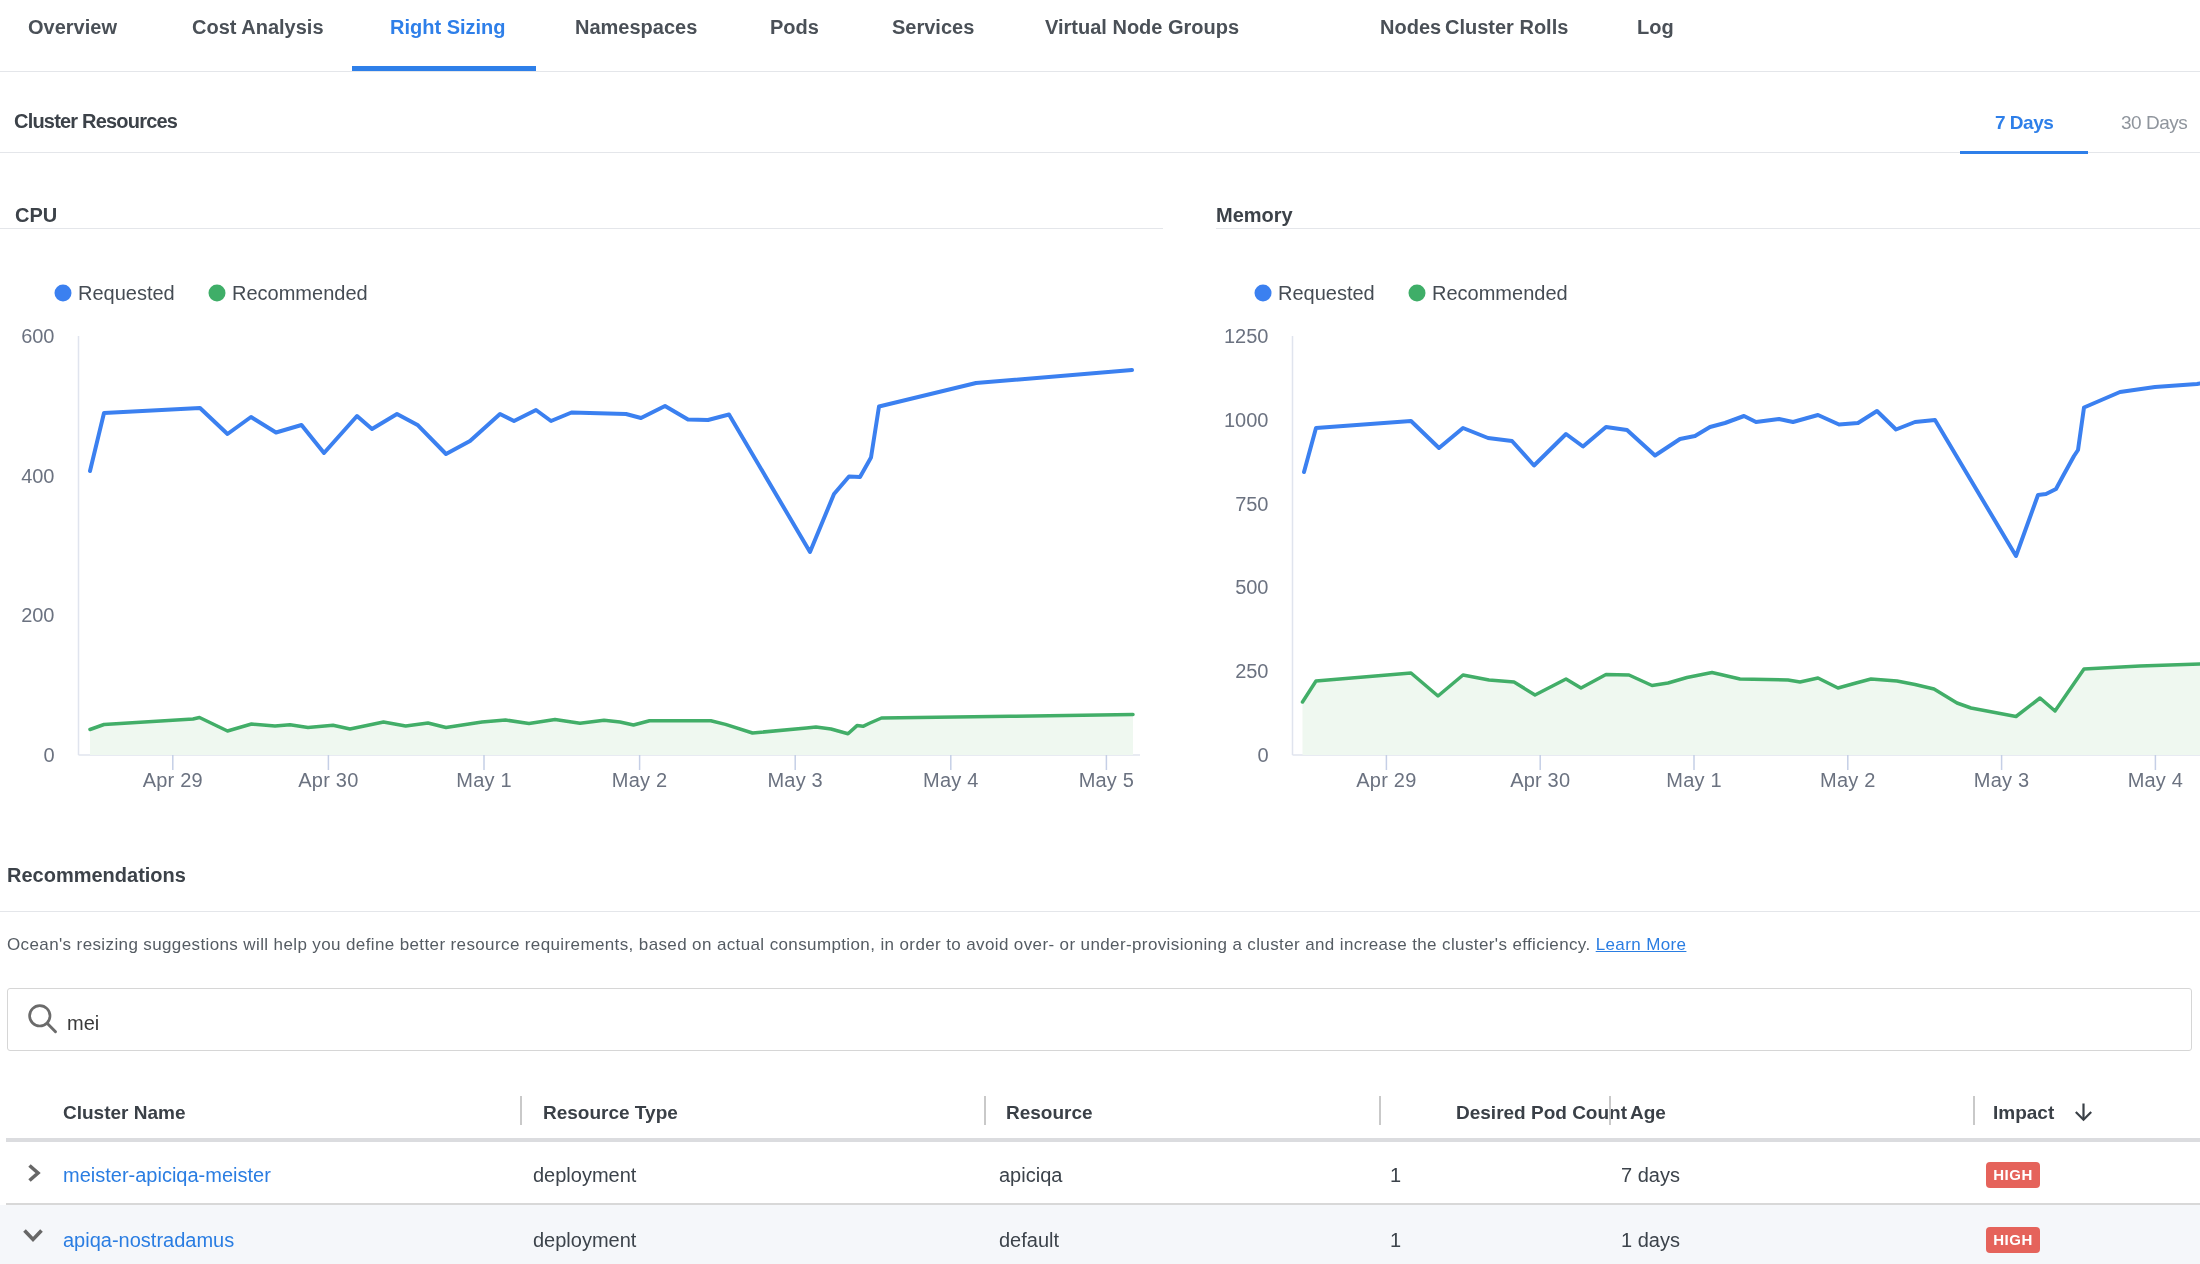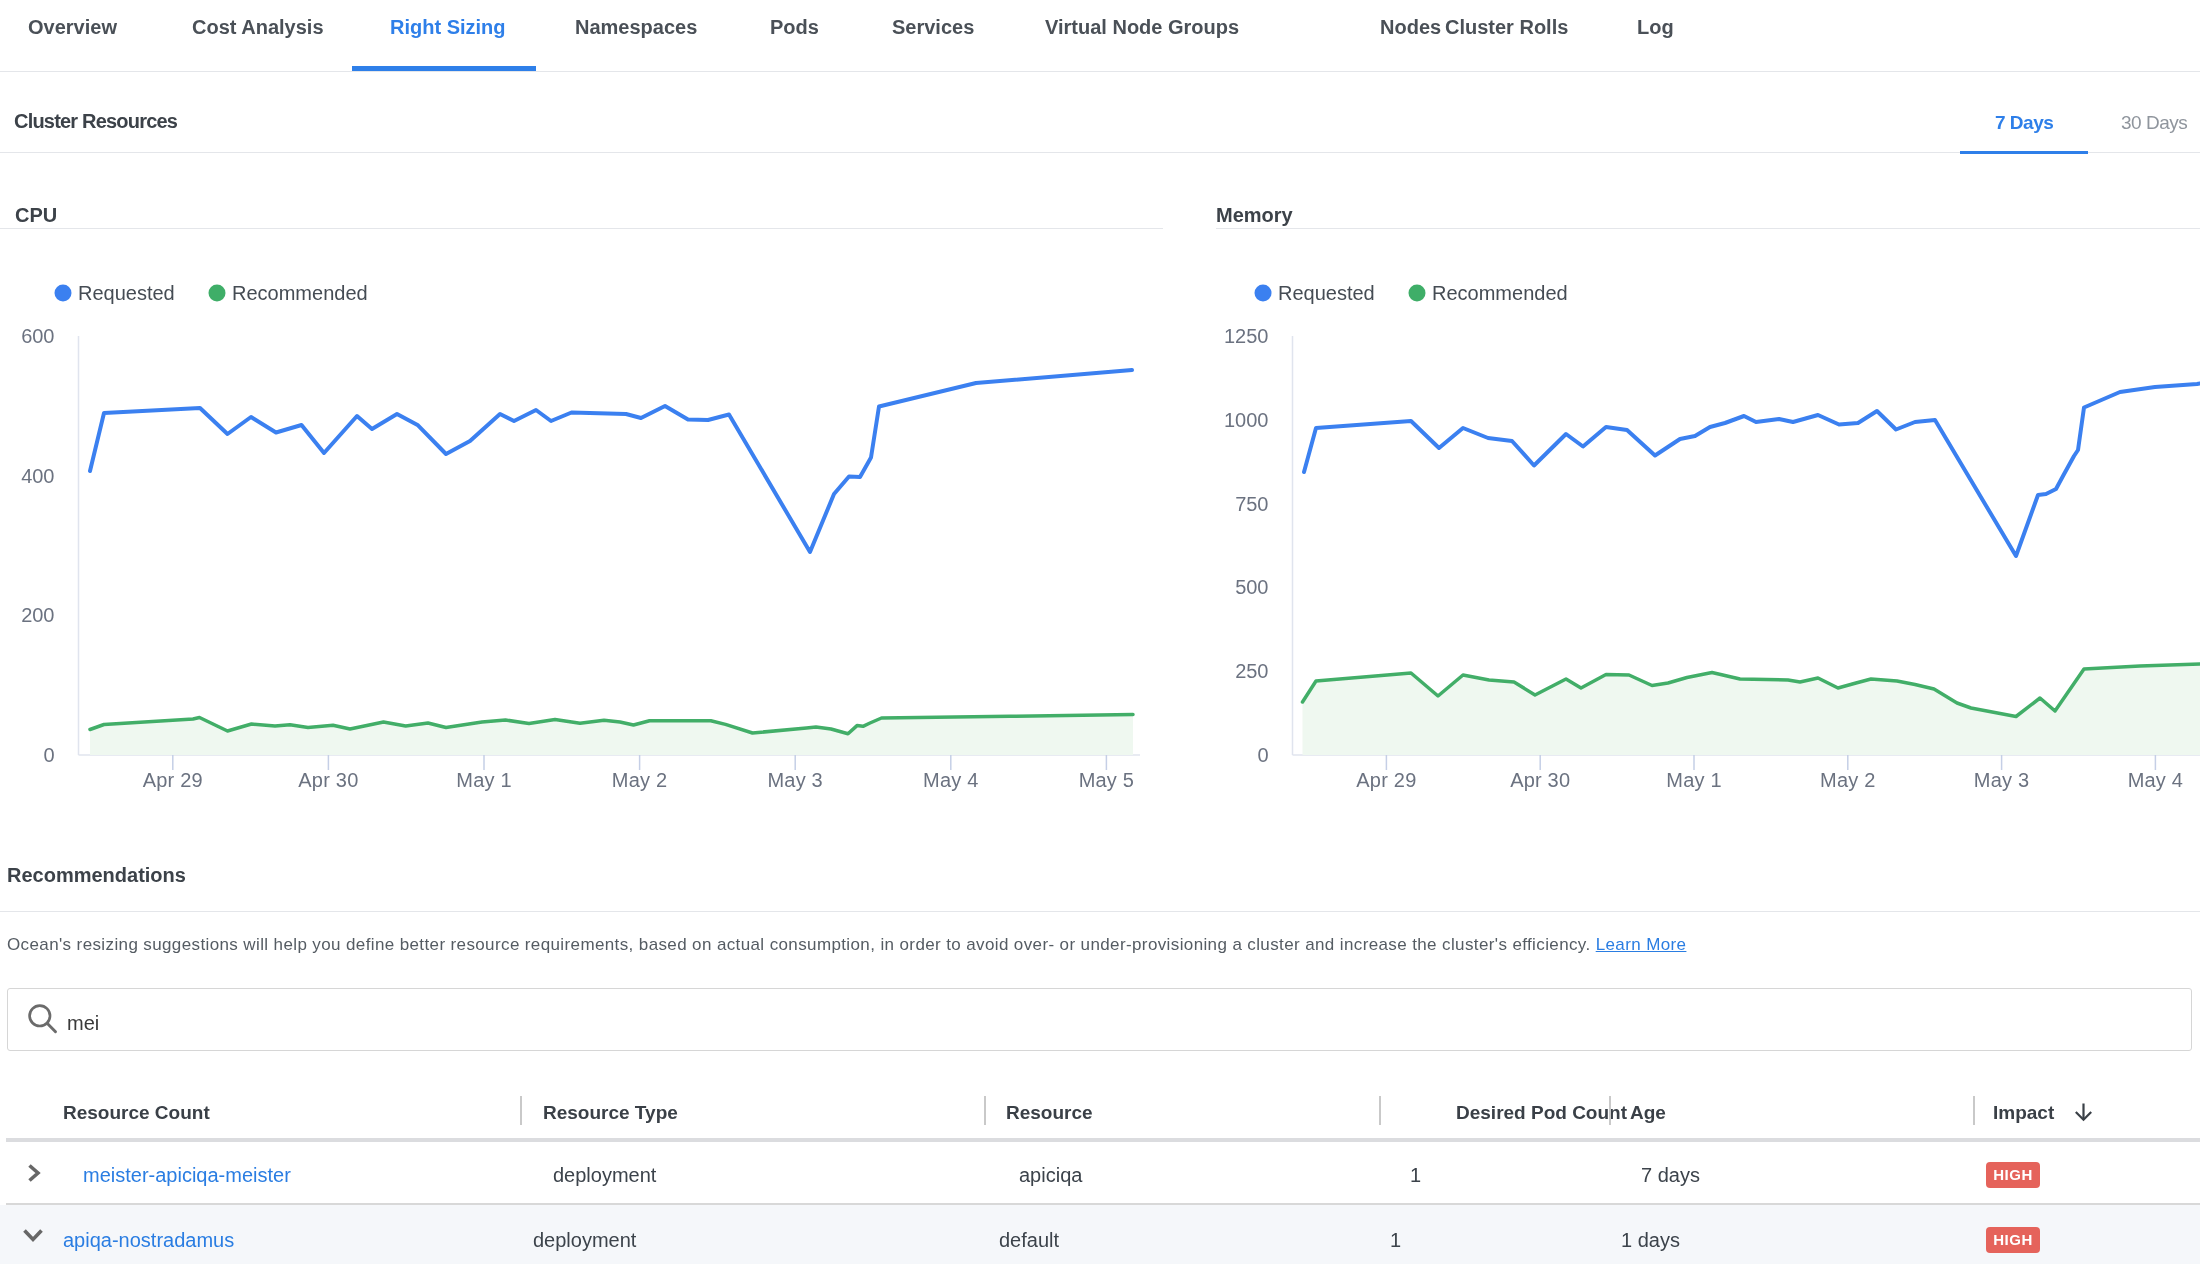--- a/index.html
+++ b/index.html
@@ -1,21 +1,21 @@
 <!DOCTYPE html>
 <html><head><meta charset="utf-8">
 <style>
 * {margin:0;padding:0;box-sizing:border-box;}
 html,body {width:2200px;height:1264px;background:#fff;font-family:"Liberation Sans",sans-serif;overflow:hidden;position:relative;}
 .abs {position:absolute;}
 .navtab {position:absolute;top:16px;font-size:20px;font-weight:600;color:#4a5057;white-space:nowrap;}
 .hline {position:absolute;height:1px;background:#e4e6ea;}
 .sep {position:absolute;width:2px;background:#c9c9c9;top:1096px;height:29px;}
 .hdr {position:absolute;top:1102px;font-size:19px;font-weight:700;color:#3a4047;white-space:nowrap;}
-.cell1 {position:absolute;top:1164px;font-size:20px;color:#3c434b;white-space:nowrap;margin-left:20px;}
+.cell1 {position:absolute;top:1164px;font-size:20px;color:#3c434b;white-space:nowrap;}
 .cell2 {position:absolute;top:1229px;font-size:20px;color:#3c434b;white-space:nowrap;}
 .link {color:#2a7de2;}
 .badge {position:absolute;width:54px;height:26px;background:#e5635b;border-radius:4px;color:#fff;font-size:15px;font-weight:700;text-align:center;line-height:26px;letter-spacing:0.5px;}
 </style></head>
 <body>
 
 <span class="navtab" style="left:28px">Overview</span>
 <span class="navtab" style="left:192px">Cost Analysis</span>
 <span class="navtab" style="left:390px;color:#2e7fe9">Right Sizing</span>
 <span class="navtab" style="left:575px">Namespaces</span>
@@ -102,21 +102,21 @@
 <div class="hline" style="left:0;top:911px;width:2200px"></div>
 <div class="abs" style="left:7px;top:935px;font-size:17px;letter-spacing:0.38px;color:#555c63;white-space:nowrap">Ocean's resizing suggestions will help you define better resource requirements, based on actual consumption, in order to avoid over- or under-provisioning a cluster and increase the cluster's efficiency. <span class="link" style="text-decoration:underline">Learn More</span></div>
 
 <div class="abs" style="left:7px;top:988px;width:2185px;height:63px;border:1px solid #d6d6d6;border-radius:3px;background:#fff"></div>
 <svg class="abs" style="left:26px;top:1001px" width="34" height="34" viewBox="0 0 34 34">
 <circle cx="13.8" cy="14.8" r="10.2" fill="none" stroke="#6b6b6b" stroke-width="2.7"></circle>
 <line x1="21.4" y1="22.4" x2="29.5" y2="30.7" stroke="#6b6b6b" stroke-width="2.9" stroke-linecap="round"></line>
 </svg>
 <div class="abs" style="left:67px;top:1012px;font-size:20px;color:#3a3a3a">mei</div>
 
-<span class="hdr" style="left:63px">Resource Count</span>
+<span class="hdr" style="left:63px">Cluster Name</span>
 <div class="sep" style="left:520px"></div>
 <span class="hdr" style="left:543px">Resource Type</span>
 <div class="sep" style="left:984px"></div>
 <span class="hdr" style="left:1006px">Resource</span>
 <div class="sep" style="left:1379px"></div>
 <span class="hdr" style="left:1456px">Desired Pod Count</span>
 <div class="sep" style="left:1609px"></div>
 <span class="hdr" style="left:1630px">Age</span>
 <div class="sep" style="left:1973px"></div>
 <span class="hdr" style="left:1993px">Impact</span>

